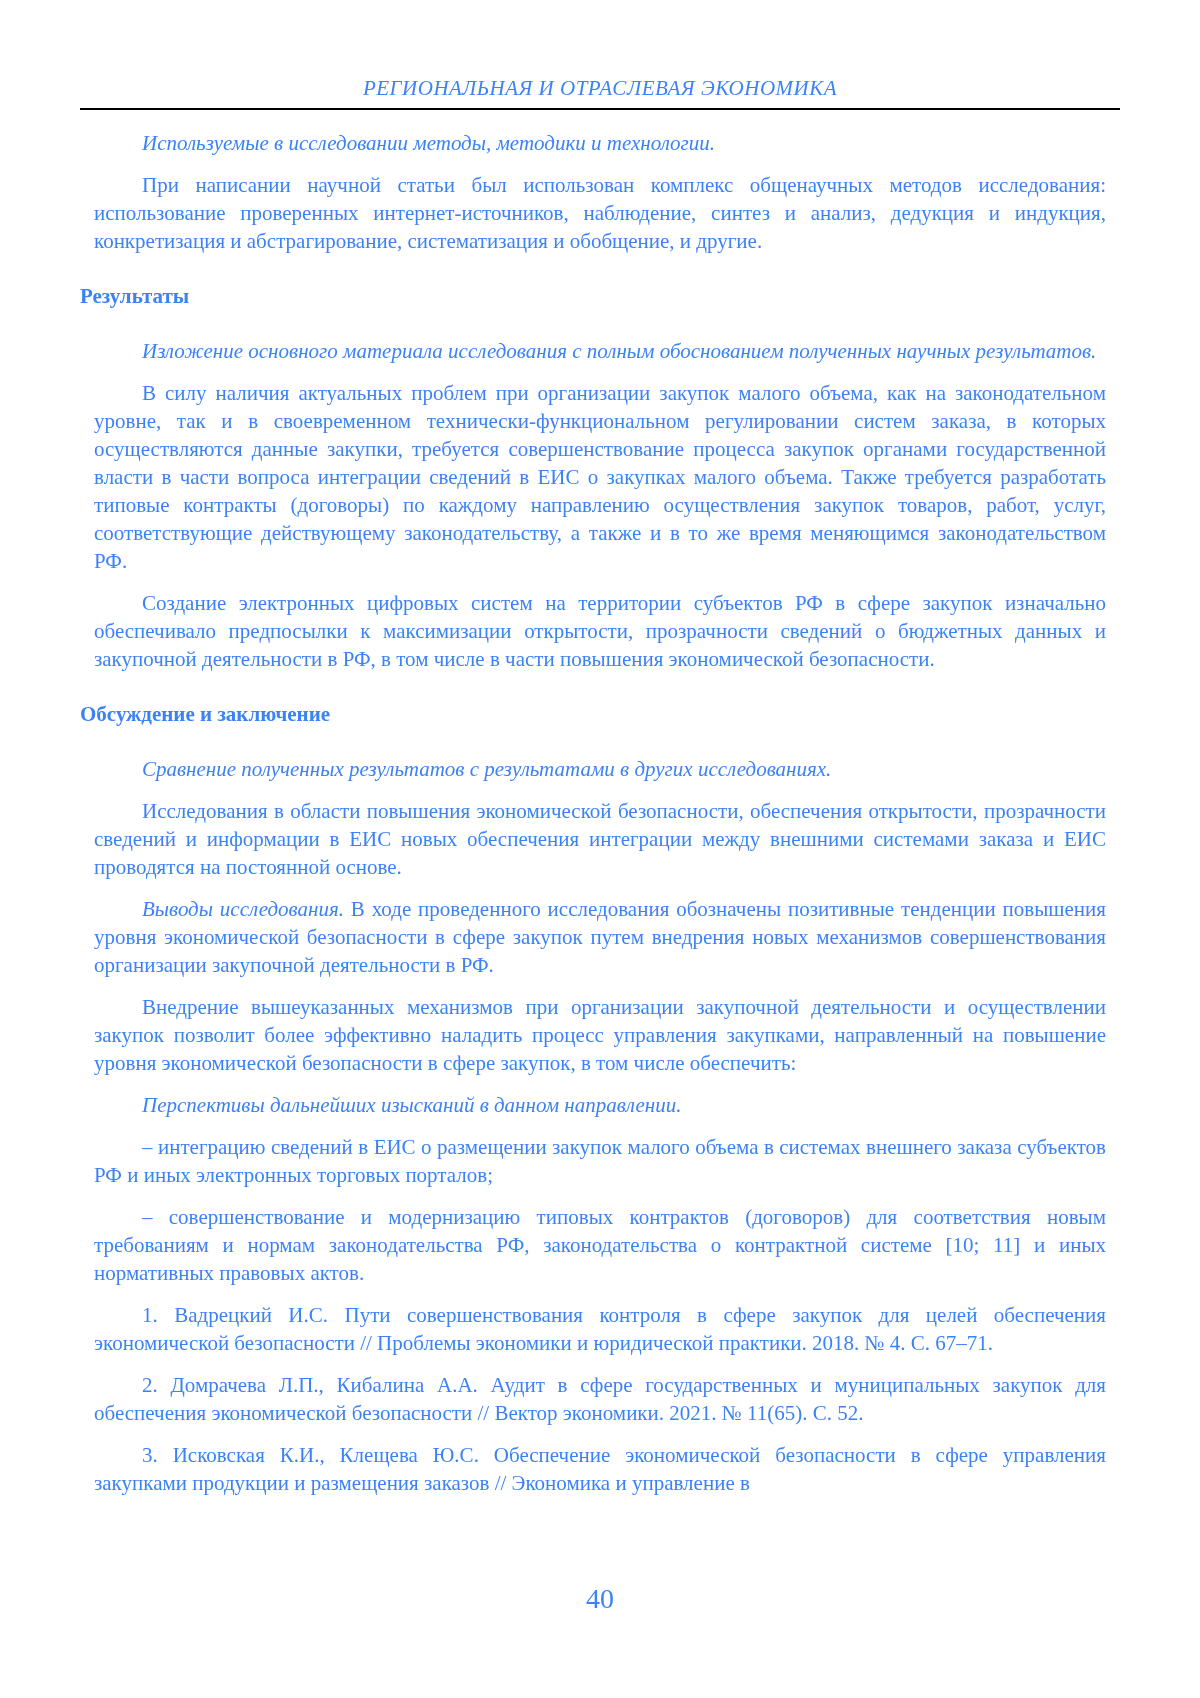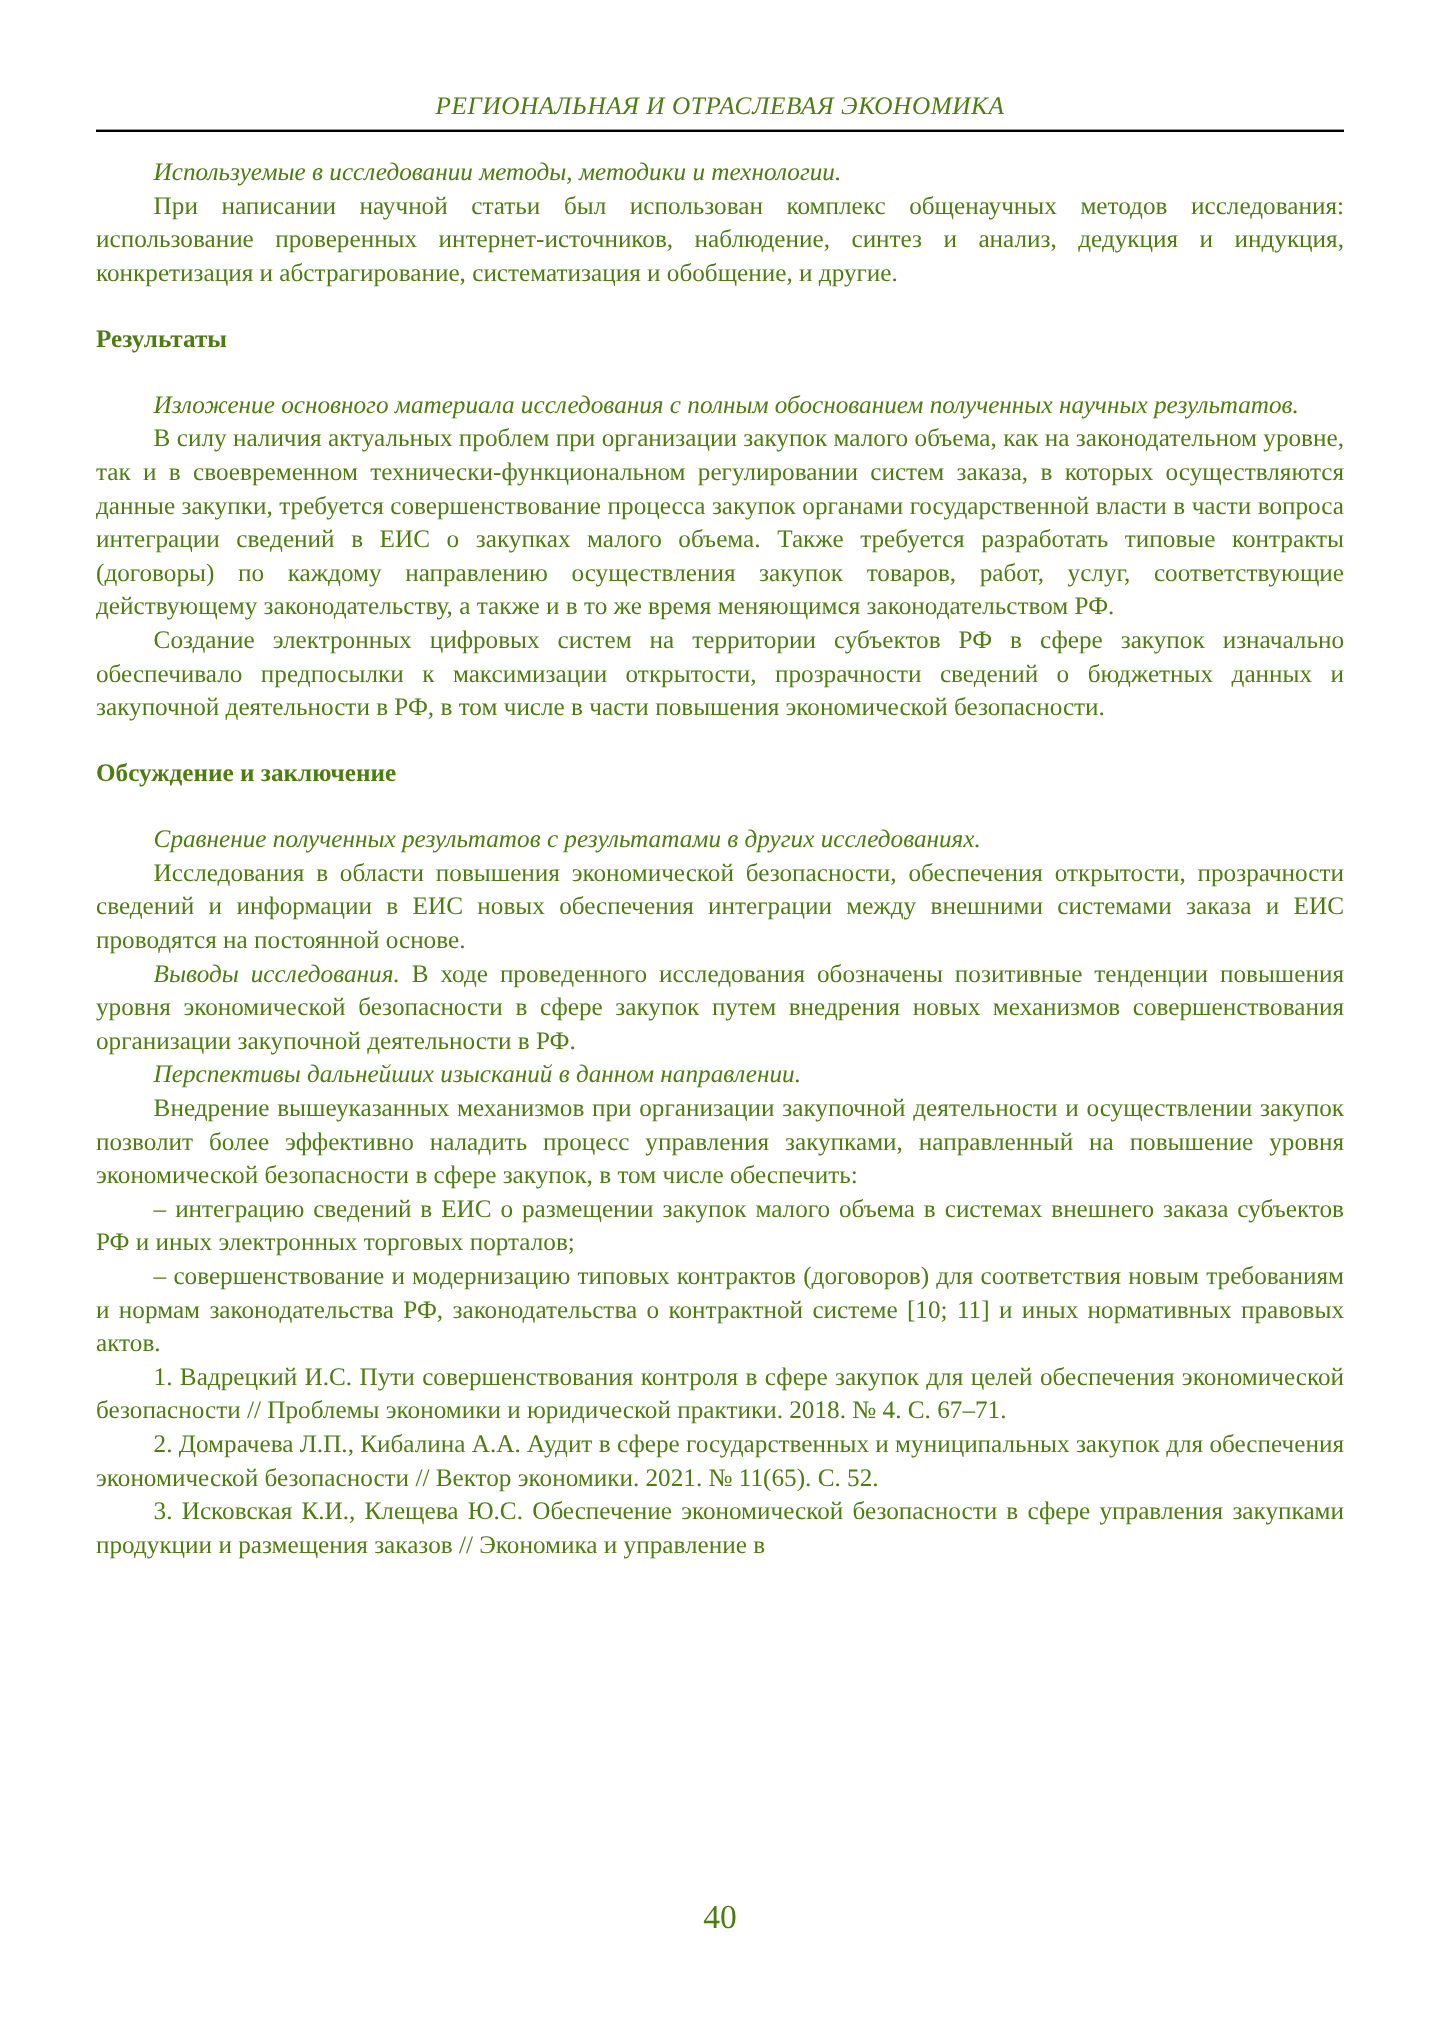--- a/index.html
+++ b/index.html
@@ -9,21 +9,21 @@
   }
   .page {
     position: relative;
     width: 1200px;
     height: 1698px;
     margin: 0 auto;
     background: #ffffff;
     box-sizing: border-box;
     padding: 74px 80px 0 80px;
     font-family: "Liberation Serif", "DejaVu Serif", serif;
-    color: #4d7c0f;
+    color: #3b82f6;
     font-size: 21px;
     line-height: 28px;
     overflow: hidden;
   }
   .running-head {
     text-align: center;
     font-style: italic;
     font-size: 21px;
     letter-spacing: 0.5px;
     padding-bottom: 6px;
@@ -33,21 +33,21 @@
     border-top: 2px solid #000000;
     margin: 0;
   }
   .body-text {
     margin-top: 19px;
     text-align: justify;
     hyphens: auto;
     -webkit-hyphens: auto;
   }
   .para {
-    margin: 0;
+    margin: 14px;
     text-indent: 48px;
   }
   .italic {
     font-style: italic;
   }
   .heading {
     margin: 27px 0;
     text-align: left;
     text-indent: 0;
     font-weight: bold;
@@ -87,22 +87,22 @@
     <p class="para">В силу наличия актуальных проблем при организации закупок малого объема, как на законодательном уровне, так и в своевременном технически-функциональном регулировании систем заказа, в которых осуществляются данные закупки, требуется совершенствование процесса закупок органами государственной власти в части вопроса интеграции сведений в ЕИС о закупках малого объема. Также требуется разработать типовые контракты (договоры) по каждому направлению осуществления закупок товаров, работ, услуг, соответствующие действующему законодательству, а также и в то же время меняющимся законодательством РФ.</p>
     <p class="para">Создание электронных цифровых систем на территории субъектов РФ в сфере закупок изначально обеспечивало предпосылки к максимизации открытости, прозрачности сведений о бюджетных данных и закупочной деятельности в РФ, в том числе в части повышения экономической безопасности.</p>
 
     <p class="heading">Обсуждение и заключение</p>
 
     <p class="para italic">Сравнение полученных результатов с результатами в других исследованиях.</p>
     <p class="para">Исследования в области повышения экономической безопасности, обеспечения открытости, прозрачности сведений и информации в ЕИС новых обеспечения интеграции между внешними системами заказа и ЕИС проводятся на постоянной основе.</p>
 
     <p class="para"><span class="italic">Выводы исследования.</span><span> В ходе проведенного исследования обозначены позитивные тенденции повышения уровня экономической безопасности в сфере закупок путем внедрения новых механизмов совершенствования организации закупочной деятельности в РФ.</span></p>
 
+    <p class="para">Внедрение вышеуказанных механизмов при организации закупочной деятельности и осуществлении закупок позволит более эффективно наладить процесс управления закупками, направленный на повышение уровня экономической безопасности в сфере закупок, в том числе обеспечить:</p>
     <p class="para italic">Перспективы дальнейших изысканий в данном направлении.</p>
-    <p class="para">Внедрение вышеуказанных механизмов при организации закупочной деятельности и осуществлении закупок позволит более эффективно наладить процесс управления закупками, направленный на повышение уровня экономической безопасности в сфере закупок, в том числе обеспечить:</p>
 
     <p class="para">– интеграцию сведений в ЕИС о размещении закупок малого объема в системах внешнего заказа субъектов РФ и иных электронных торговых порталов;</p>
     <p class="para">– совершенствование и модернизацию типовых контрактов (договоров) для соответствия новым требованиям и нормам законодательства РФ, законодательства о контрактной системе [10; 11] и иных нормативных правовых актов.</p>
 
 
     <p class="para">1. Вадрецкий И.С. Пути совершенствования контроля в сфере закупок для целей обеспечения экономической безопасности // Проблемы экономики и юридической практики. 2018. № 4. С. 67–71.</p>
     <p class="para">2. Домрачева Л.П., Кибалина А.А. Аудит в сфере государственных и муниципальных закупок для обеспечения экономической безопасности // Вектор экономики. 2021. № 11(65). С. 52.</p>
     <p class="para">3. Исковская К.И., Клещева Ю.С. Обеспечение экономической безопасности в сфере управления закупками продукции и размещения заказов // Экономика и управление в</p>
 
   </main>

